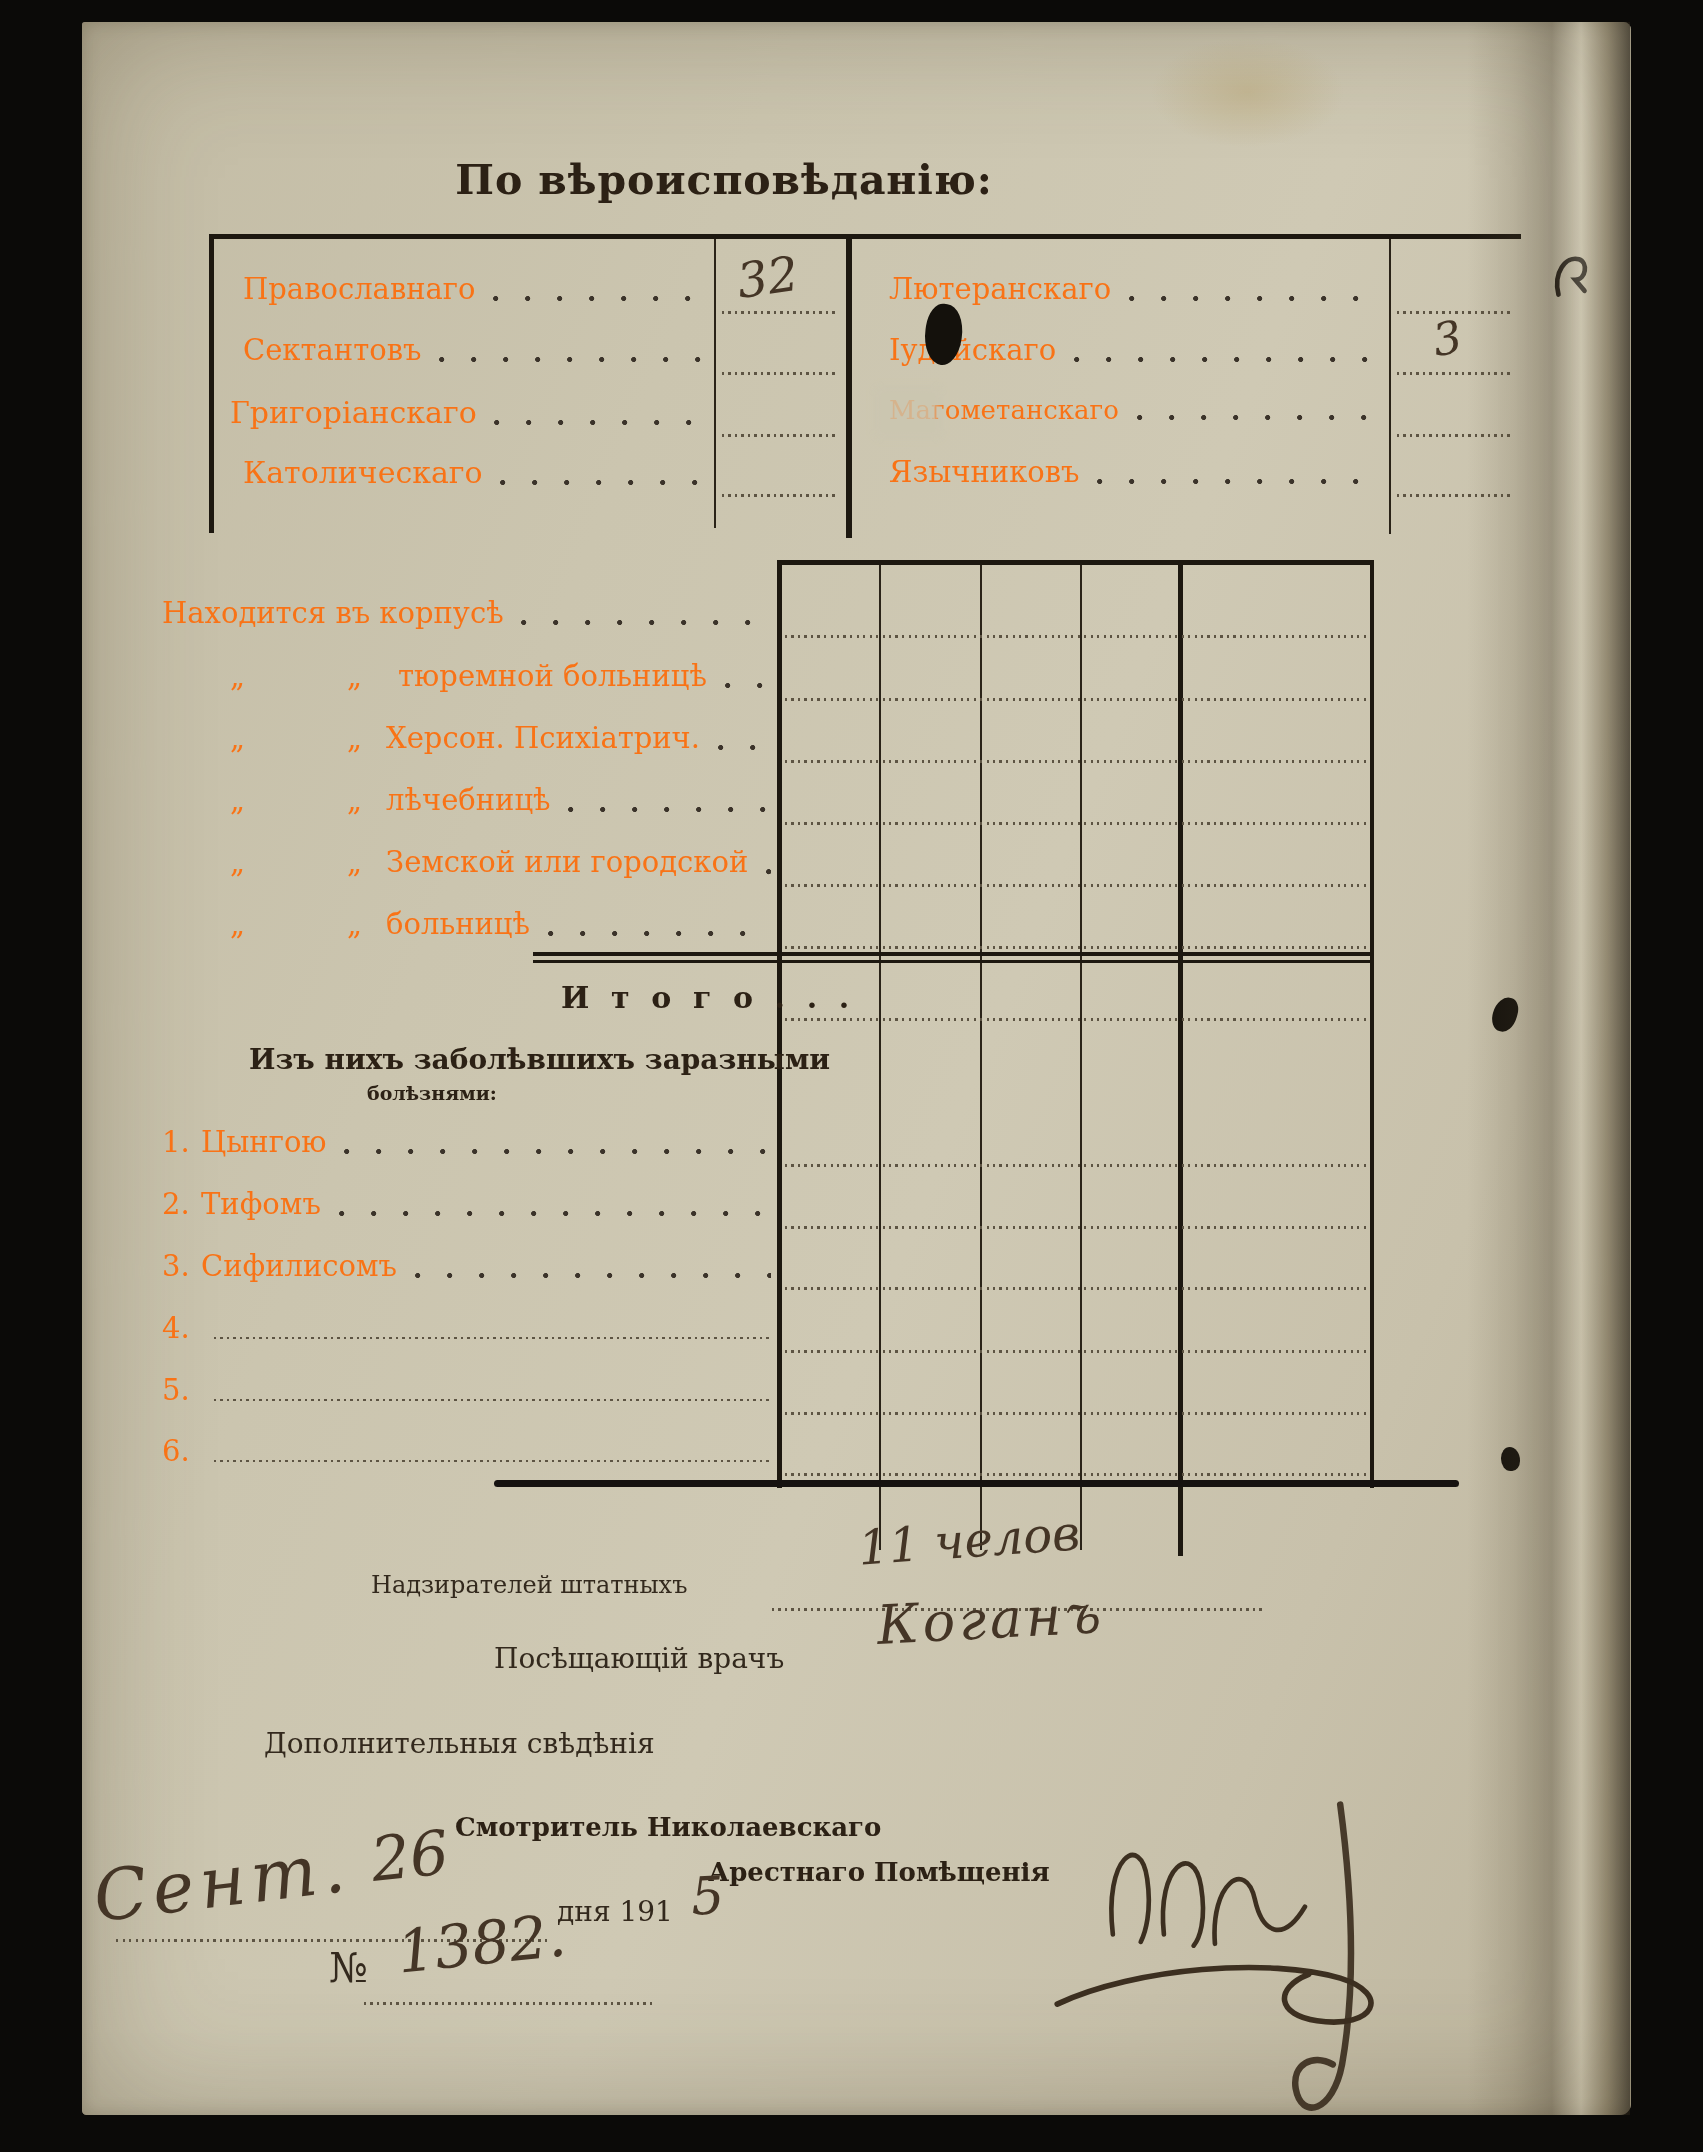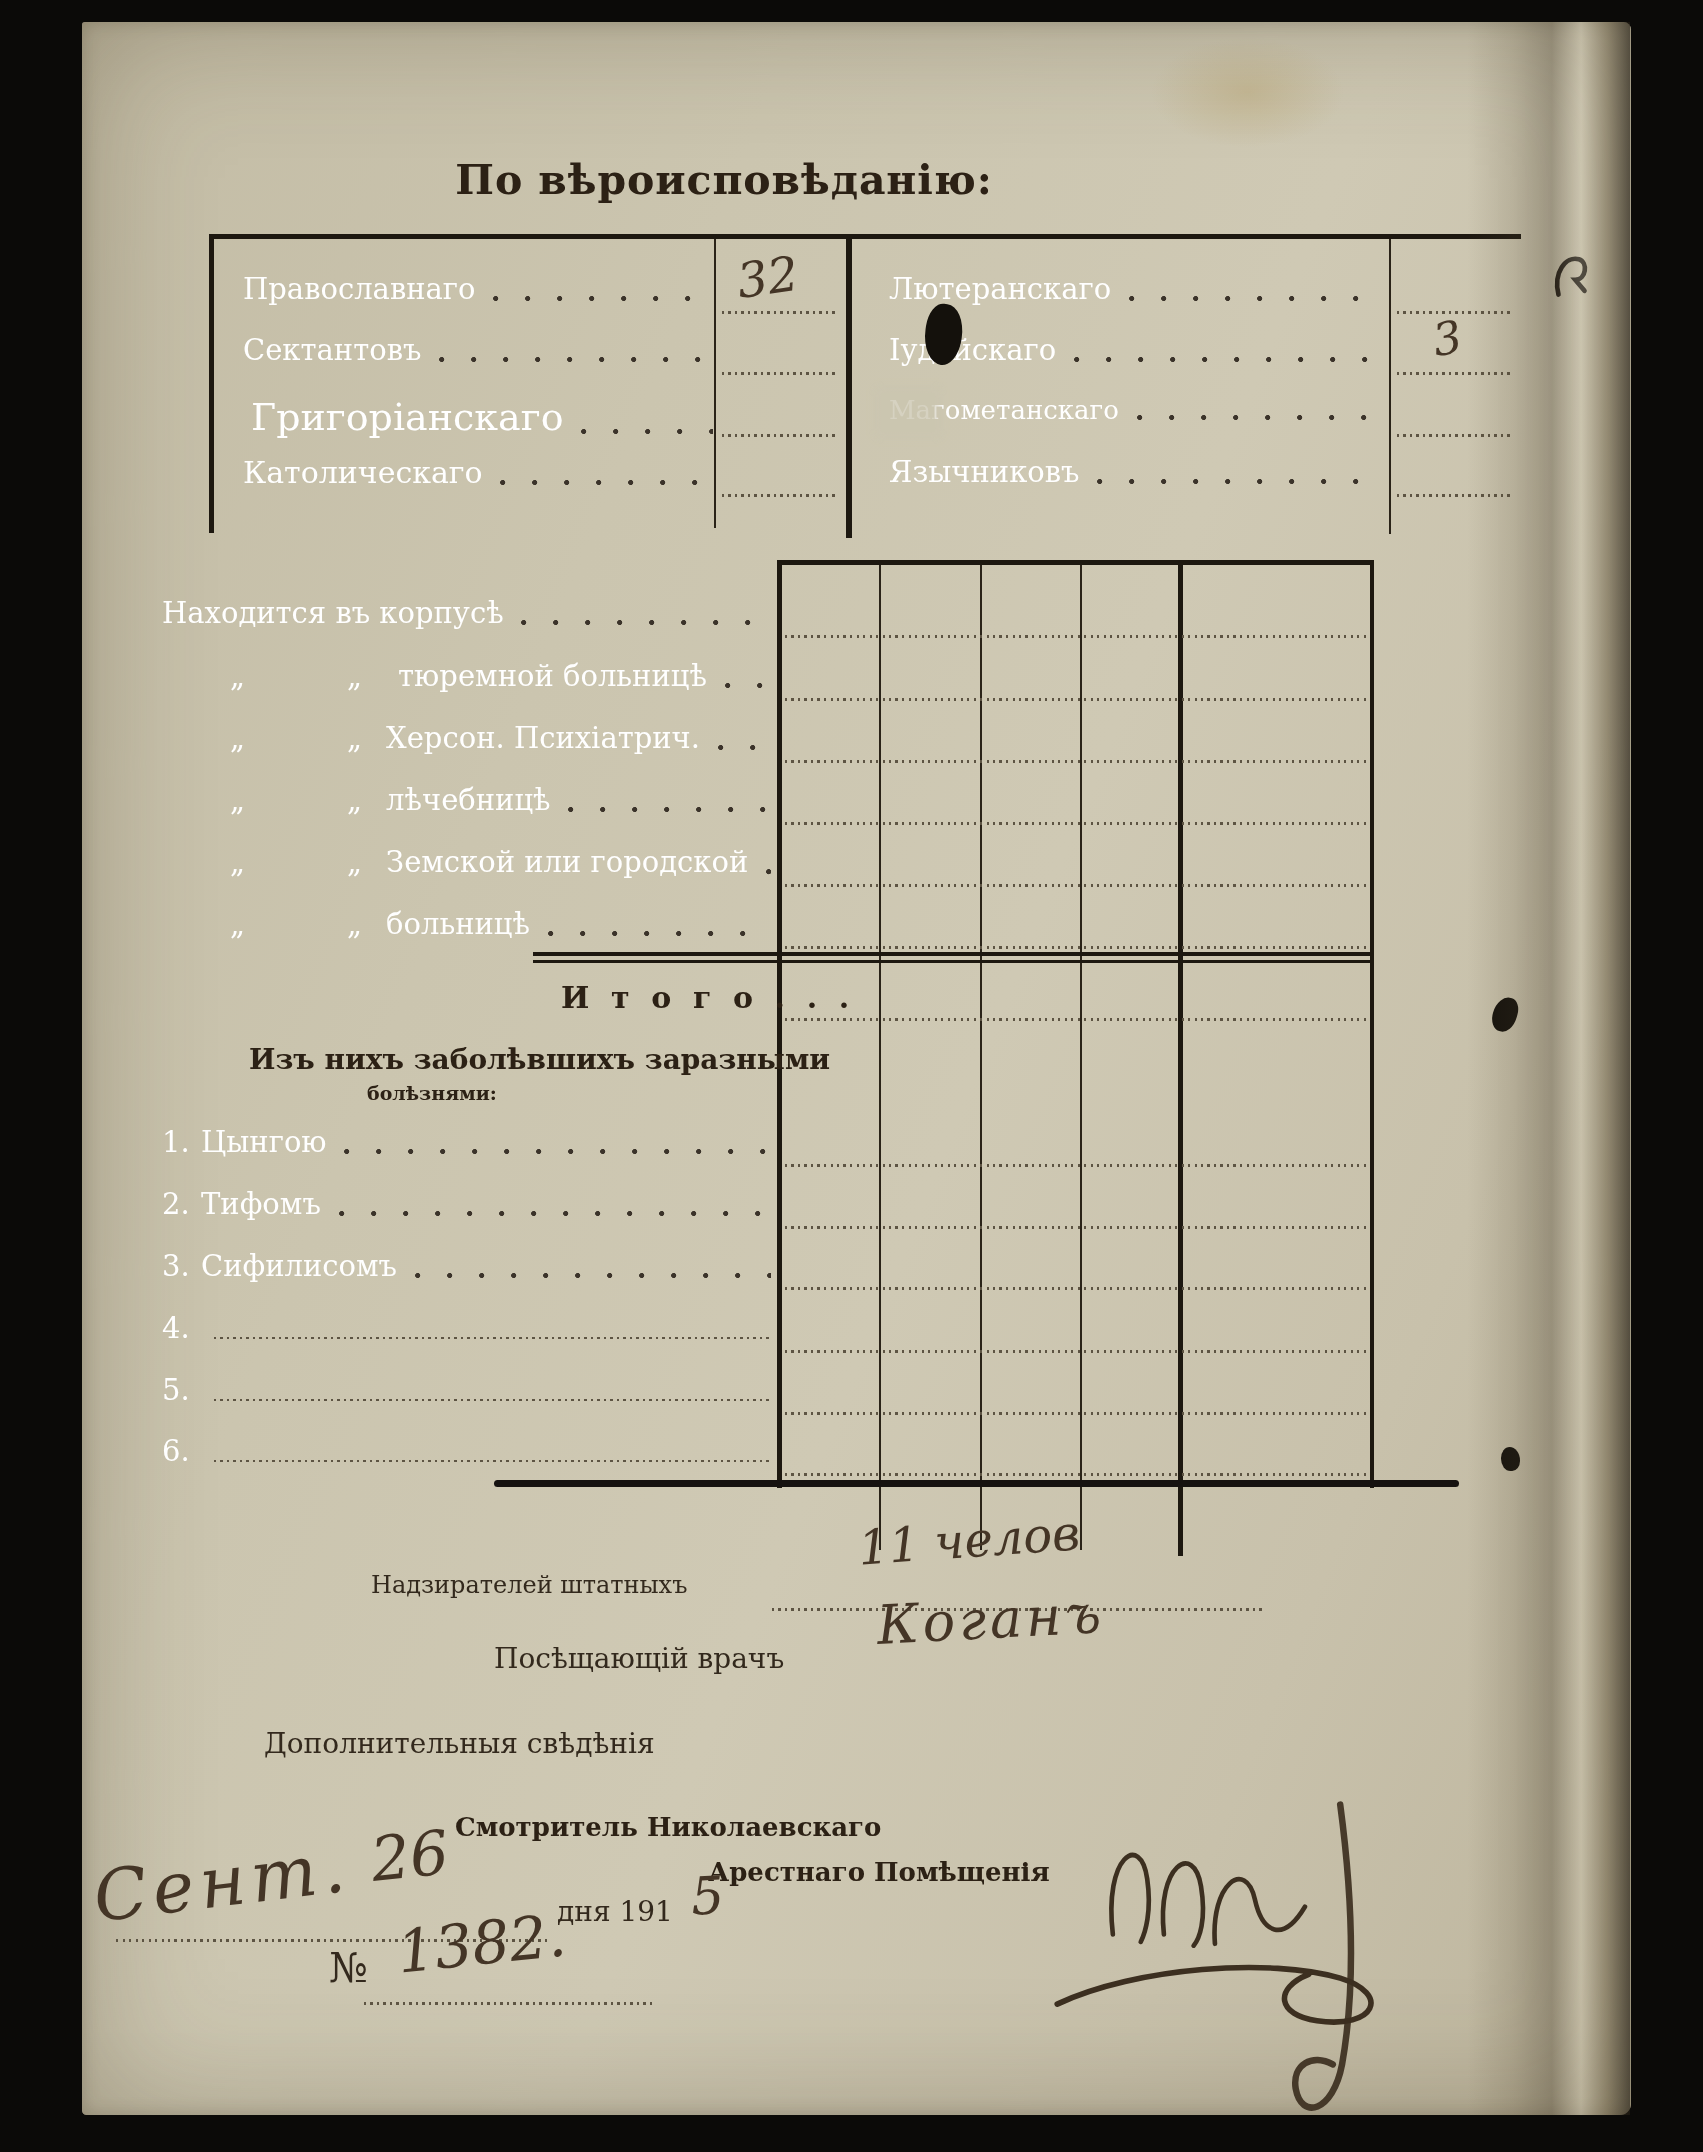--- a/index.html
+++ b/index.html
@@ -9,21 +9,21 @@
          background:linear-gradient(112deg,#c3bca5 0%,#cbc5af 30%,#cfc9b4 55%,#c8c1ab 78%,#bdb59d 100%);
          border-radius:2.8px 7.4px 11px 4.6px;
          box-shadow:inset 0 0 130px rgba(70,58,34,.33), inset 0 0 16.7px rgba(60,50,30,.25);}
   .crease{position:absolute;left:1467px;top:22px;width:163px;height:2093px;pointer-events:none;
          background:linear-gradient(90deg,rgba(0,0,0,0) 0%,rgba(84,72,48,.16) 28%,rgba(58,48,30,.30) 52%,
                      rgba(228,222,200,.28) 70%,rgba(96,84,58,.42) 86%,rgba(36,30,20,.62) 100%);}
   .stain{position:absolute;left:1150px;top:37px;width:195px;height:111px;border-radius:50%;
          background:radial-gradient(ellipse,rgba(168,136,62,.25),rgba(168,136,62,0) 70%);}
   .print{position:absolute;color:#33291d;white-space:nowrap;}
   .bold{font-weight:bold;color:#2c2115;}
-  .row{position:absolute;display:flex;align-items:baseline;white-space:nowrap;color:#ffffff;}
+  .row{position:absolute;display:flex;align-items:baseline;white-space:nowrap;color:#f97316;}
   .leader{flex:1;height:7.4px;margin:0 5.6px 3.7px 16.7px;align-self:flex-end;
          background-image:radial-gradient(circle at 3.7px 3.7px,#3b332a 2.3px,rgba(0,0,0,0) 2.9px);
          background-size:32px 7.4px;background-repeat:repeat-x;}
   .dotline{position:absolute;height:2.8px;
          background-image:repeating-linear-gradient(90deg,#5d5443 0 2.3px,rgba(0,0,0,0) 2.3px 6.5px);}
   .dotleader{flex:1;height:2.8px;margin:0 3.7px 5.6px 13px;align-self:flex-end;
          background-image:repeating-linear-gradient(90deg,#5d5443 0 2.3px,rgba(0,0,0,0) 2.3px 6.5px);}
   .hrule,.vrule{position:absolute;background:#1d1810;}
   .hw{position:absolute;font-style:italic;color:#443526;white-space:nowrap;}
   .ditto{display:inline-block;}
@@ -46,21 +46,21 @@
   <div class="vrule" style="left:1389px;top:239px;width:1.9px;height:295px;background:#2a2318;"></div>
 
   <div class="row" style="left:243px;top:272px;width:468px;font-size:29px;">
     <span>Православнаго</span>
       <span class="leader"></span>
   </div>
   <div class="row" style="left:243px;top:333px;width:468px;font-size:29px;">
     <span>Сектантовъ</span>
       <span class="leader"></span>
   </div>
-  <div class="row" style="left:251px;top:395px;width:468px;font-size:38px;">
+  <div class="row" style="left:230px;top:395px;width:468px;font-size:30px;">
     <span>Григоріанскаго</span>
       <span class="leader"></span>
   </div>
   <div class="row" style="left:243px;top:455px;width:468px;font-size:30px;">
     <span>Католическаго</span>
       <span class="leader"></span>
   </div>
   <div class="dotline" style="left:722px;top:311px;width:117px;"></div>
   <div class="dotline" style="left:722px;top:372px;width:117px;"></div>
   <div class="dotline" style="left:722px;top:434px;width:117px;"></div>

